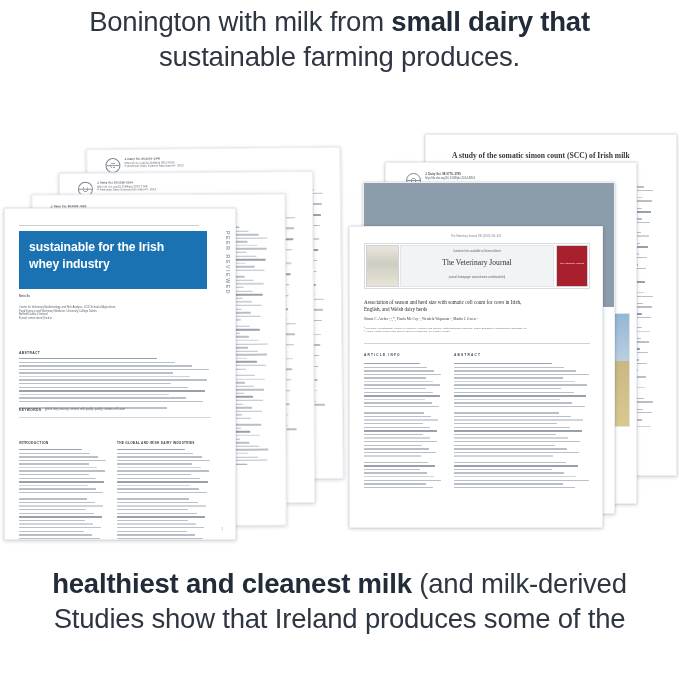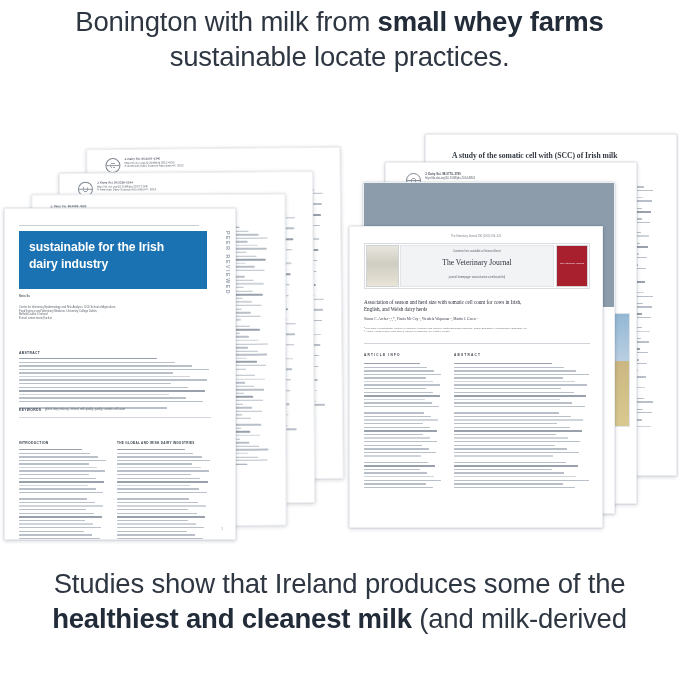--- a/index.html
+++ b/index.html
@@ -150,22 +150,22 @@
   .cover .field{position:absolute;left:0;right:0;top:42%;bottom:0;background:linear-gradient(180deg,#cbb782,#d9c98f);}
   .cover .cow{position:absolute;width:5px;height:3px;background:#3c3a36;border-radius:1px;}
   .cover .bigY{position:absolute;font-family:"Liberation Serif", serif;font-size:20px;color:#2f4a63;font-weight:700;}
 
   .pagenum{position:absolute;font-size:3px;color:#8a9098;}
 </style>
 </head>
 <body>
 
 <div class="headline" id="top-headline">
-  <div><span>Bonington with milk from </span><b>small whey farms</b></div>
-  <div>sustainable locate practices.</div>
+  <div><span>Bonington with milk from </span><b>small dairy that</b></div>
+  <div>sustainable farming produces.</div>
 </div>
 
 <div class="stage">
 
   <div id="left-stack">
 
     <div class="paper" style="left:88px;top:18px;width:252px;height:330px;transform:rotate(-0.6deg);">
       <div class="jhead" style="left:18px;top:8px;">
         <div class="jlogo"></div>
         <div class="jlines">
@@ -581,21 +581,21 @@
     </div>
 
     <div class="paper" style="left:4px;top:78px;width:230px;height:330px;">
 
       <div class="peertab" style="right:4px;top:22px;height:120px;">PEER REVIEWED</div>
 
       <div style="position:absolute;left:14px;top:16px;width:180px;height:1.2px;background:#c9ced5;"></div>
 
       <div class="bluetitle" style="left:14px;top:22px;width:188px;height:58px;font-size:12.2px;line-height:16.6px;padding:8px 10px 0 10px;box-sizing:border-box;">
         <span>sustainable for the Irish</span>
-        <span>dairy industry</span>
+        <span>whey industry</span>
       </div>
 
       <div class="tinytext" style="left:14px;top:86px;position:absolute;font-weight:700;">Neira Su</div>
 
       <div style="position:absolute;left:14px;top:97px;width:190px;">
         <div class="tinytext">Centre for Veterinary Epidemiology and Risk Analysis, UCD School of Agriculture,</div>
         <div class="tinytext">Food Science and Veterinary Medicine, University College Dublin,</div>
         <div class="tinytext">Belfield Dublin 4 Ireland</div>
         <div class="tinytext">E-mail: simon.more@ucd.ie</div>
       </div>
@@ -680,21 +680,21 @@
           <div class="ln" style="width: 92%;"></div>
       </div>
 
       <div class="pagenum" style="right:12px;bottom:8px;">1</div>
     </div>
   </div>
 
   <div id="right-stack">
 
     <div class="paper" style="left:80px;top:4px;width:250px;height:340px;">
-      <div class="serif-title" style="left:26px;top:16px;font-size:7.6px;">A study of the somatic cell with (SCC) of Irish milk</div>
+      <div class="serif-title" style="left:26px;top:16px;font-size:7.6px;">A study of the somatic simon count (SCC) of Irish milk</div>
       <div class="col" style="left:24px;top:44px;width:96px;">
         <div class="ln d" style="width: 72%;"></div>
           <div class="ln" style="width: 81%;"></div>
           <div class="ln" style="width: 90%;"></div>
           <div class="ln" style="width: 99%;"></div>
           <div class="ln" style="width: 80%;"></div>
           <div class="ln f" style="width: 89%;"></div>
           <div class="ln" style="width: 98%;"></div>
           <div class="ln" style="width: 79%;"></div>
           <div class="ln" style="width: 88%;"></div>
@@ -1174,15 +1174,15 @@
           <div class="ln f" style="width: 90%;"></div>
           <div class="ln" style="width: 99%;"></div>
           <div class="ln" style="width: 80%;"></div>
           <div class="ln" style="width: 89%;"></div>
       </div>
     </div>
   </div>
 </div>
 
 <div class="headline" id="bottom-headline">
+  <div><b>healthiest and cleanest milk</b><span> (and milk-derived</span></div>
   <div>Studies show that Ireland produces some of the</div>
-  <div><b>healthiest and cleanest milk</b><span> (and milk-derived</span></div>
 </div>
 
 </body></html>

